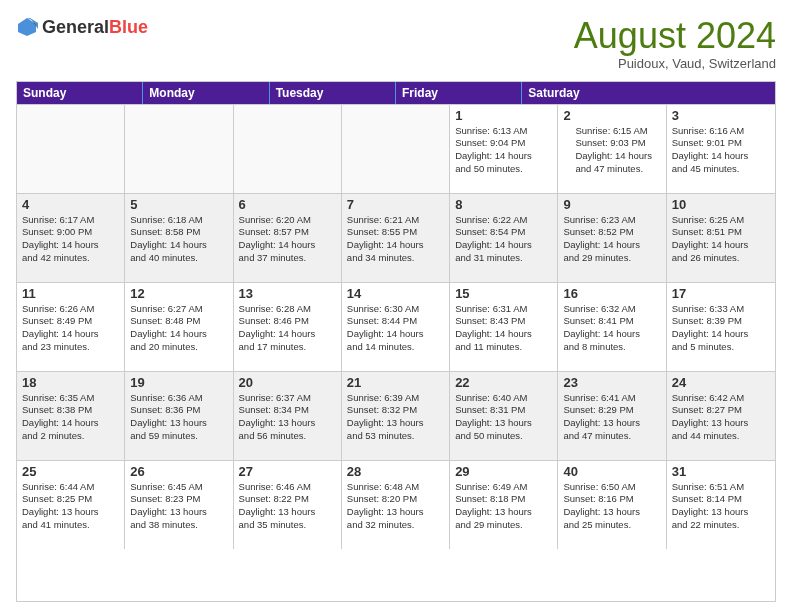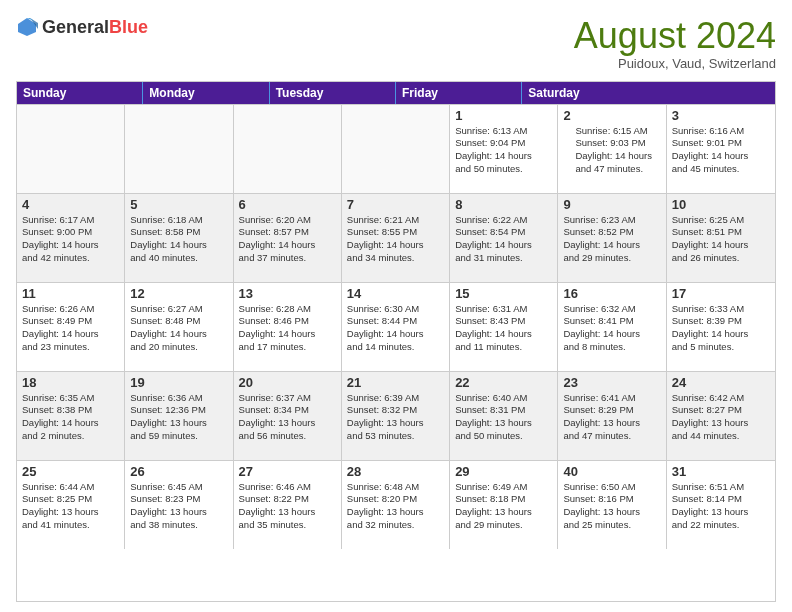--- a/index.html
+++ b/index.html
@@ -258,21 +258,21 @@
           <div class="cal-cell shaded">
             <div class="day-num">18</div>
             <div class="day-info" style="white-space: pre-line;">Sunrise: 6:35 AM
 Sunset: 8:38 PM
 Daylight: 14 hours
 and 2 minutes.</div>
           </div>
           <div class="cal-cell shaded">
             <div class="day-num">19</div>
             <div class="day-info" style="white-space: pre-line;">Sunrise: 6:36 AM
-Sunset: 12:36 PM
+Sunset: 8:36 PM
 Daylight: 13 hours
 and 59 minutes.</div>
           </div>
           <div class="cal-cell shaded">
             <div class="day-num">20</div>
             <div class="day-info" style="white-space: pre-line;">Sunrise: 6:37 AM
 Sunset: 8:34 PM
 Daylight: 13 hours
 and 56 minutes.</div>
           </div>

